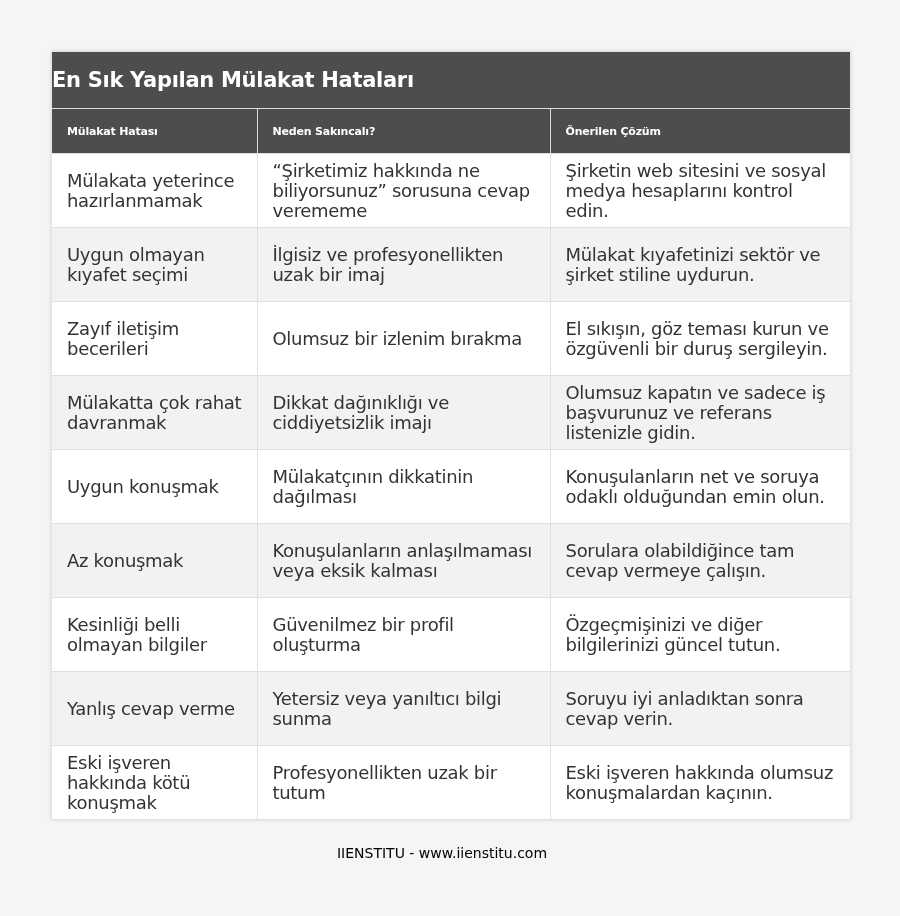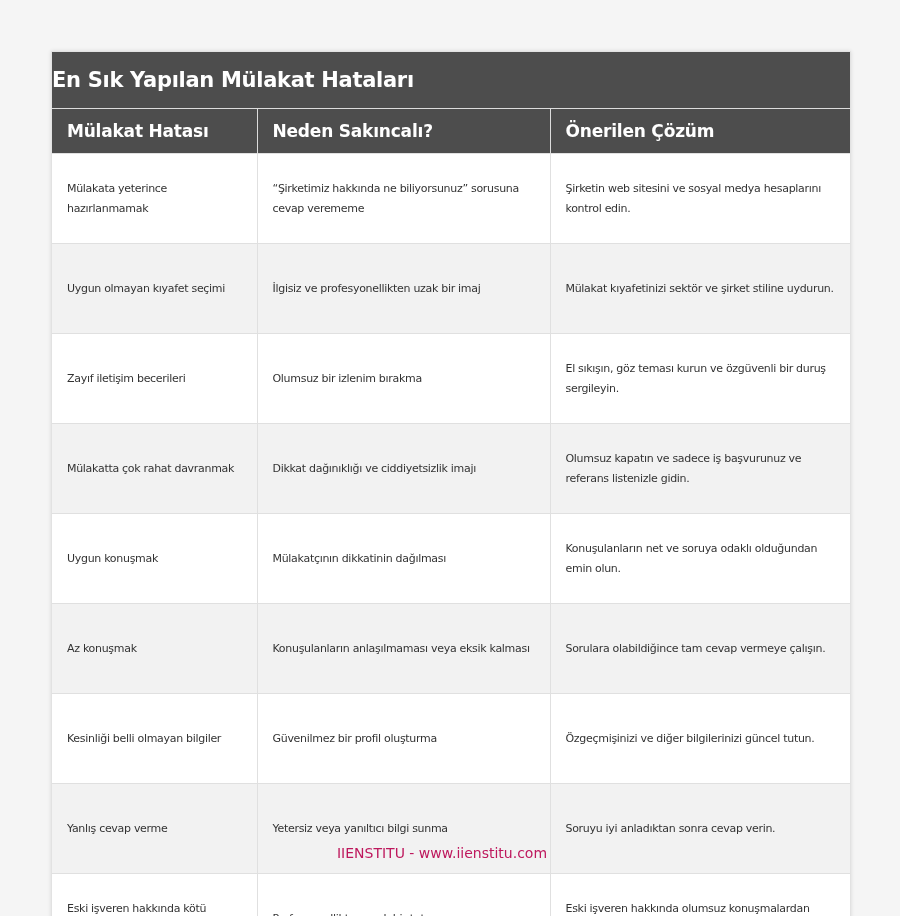--- a/index.html
+++ b/index.html
@@ -18,36 +18,36 @@
   .title {
     height: 56px; background: #4d4d4d; color: #fff;
     font-weight: bold; font-size: 21px;
     display: flex; align-items: center; 
     border-bottom: 1px solid #dcdcdc;
     letter-spacing: -0.3px;
   }
   table { border-collapse: collapse; width: 100%; table-layout: fixed; }
   th {
     background: #4d4d4d; color: #fff; text-align: left;
-    font-size: 17px; font-weight: bold; height: 44px; padding: 0 15px;
+    font-size: 11px; font-weight: bold; height: 44px; padding: 0 15px;
     border-right: 1px solid #dcdcdc;
     letter-spacing: -0.2px;
   }
   th:last-child, td:last-child { border-right: none; }
   td {
-    height: 65px; padding: 12px 15px; font-size: 11px; color: #333;
+    height: 65px; padding: 4px 15px; font-size: 18px; color: #333;
     line-height: 20px; vertical-align: middle;
     border-right: 1px solid #e0e0e0; border-top: 1px solid #e0e0e0;
     letter-spacing: -0.3px;
   }
   tr.alt td { background: #f2f2f2; }
   col.c1 { width: 205px; } col.c2 { width: 293px; } col.c3 { width: 300px; }
   .footer {
     position: absolute; top: 845px; left: 0; width: 884px; text-align: center;
-    font-size: 14px; color: #be185d;
+    font-size: 14px; color: #000000;
   }
 </style>
 </head>
 <body>
 
 <div class="card">
   <div class="title">En Sık Yapılan Mülakat Hataları</div>
   <table>
     <colgroup>
         <col class="c1">

